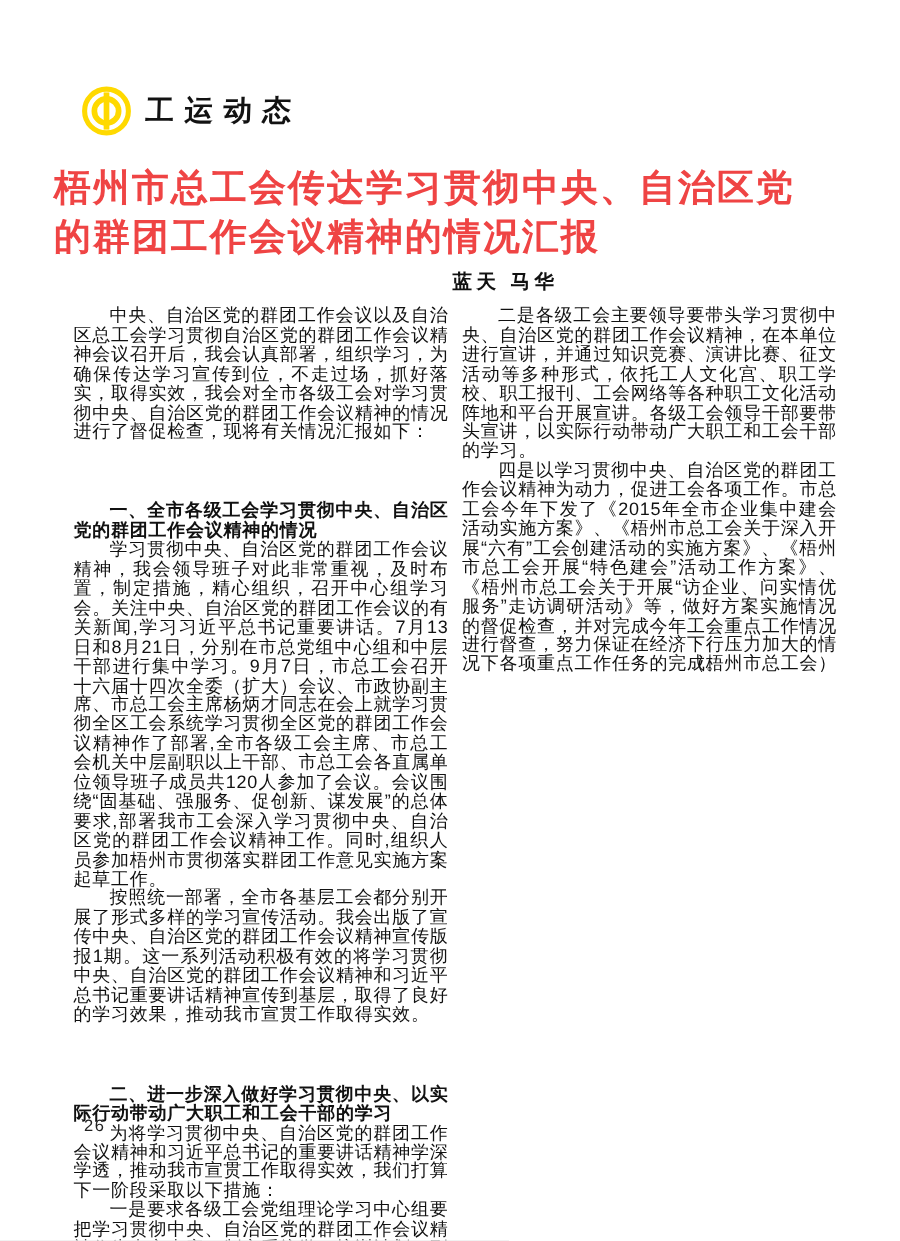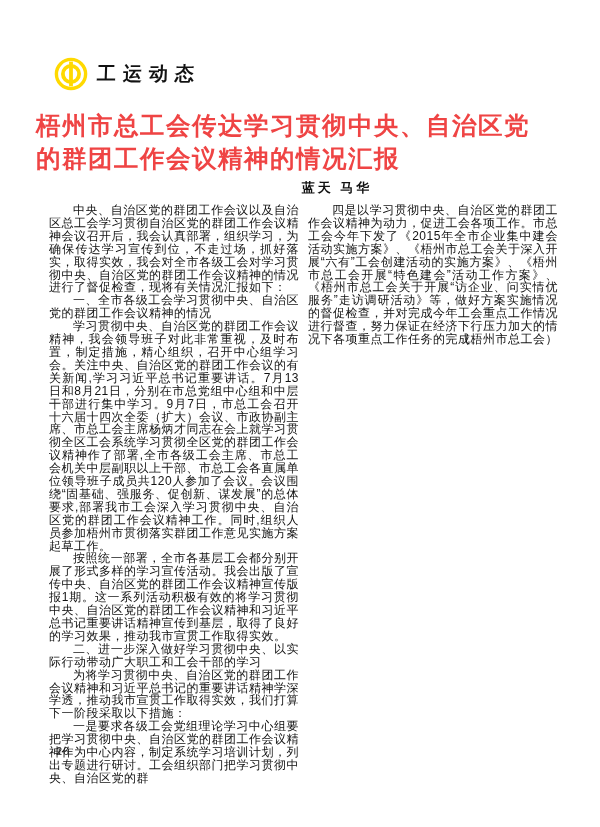--- a/index.html
+++ b/index.html
@@ -27,21 +27,21 @@
   }
   
   .columns {
     position:absolute; top:204px; left:49px; width:509px;
     display:flex; gap:9px;
     font-size:12px; line-height:12.9px; text-align:justify; color:#111;
   }
   .col { width:250px; }
   .body-p { margin:0; letter-spacing:0.5px; }
   .indent  { text-indent:2em; }
-  .heading { text-indent:2em; font-weight:normal; }
+  .heading { text-indent:2em; font-weight:bold;margin-top:40px; }
   .noindent { text-indent:0; }
   .signature { text-align:right; margin-top:-12.9px; letter-spacing:0.5px; }
   .page-number {
     position:absolute; left:56px; top:745px; font-size:11px; letter-spacing:1px; color:#222;
   }
 </style>
 </head>
 <body>
 
 <div class="page">
@@ -66,20 +66,21 @@
     <div class="col">
       <p class="body-p indent">中央、自治区党的群团工作会议以及自治区总工会学习贯彻自治区党的群团工作会议精神会议召开后，我会认真部署，组织学习，为确保传达学习宣传到位，不走过场，抓好落实，取得实效，我会对全市各级工会对学习贯彻中央、自治区党的群团工作会议精神的情况进行了督促检查，现将有关情况汇报如下：</p>
       <p class="body-p heading">一、全市各级工会学习贯彻中央、自治区党的群团工作会议精神的情况</p>
       <p class="body-p indent">学习贯彻中央、自治区党的群团工作会议精神，我会领导班子对此非常重视，及时布置，制定措施，精心组织，召开中心组学习会。关注中央、自治区党的群团工作会议的有关新闻,学习习近平总书记重要讲话。7月13日和8月21日，分别在市总党组中心组和中层干部进行集中学习。9月7日，市总工会召开十六届十四次全委（扩大）会议、市政协副主席、市总工会主席杨炳才同志在会上就学习贯彻全区工会系统学习贯彻全区党的群团工作会议精神作了部署,全市各级工会主席、市总工会机关中层副职以上干部、市总工会各直属单位领导班子成员共120人参加了会议。会议围绕“固基础、强服务、促创新、谋发展”的总体要求,部署我市工会深入学习贯彻中央、自治区党的群团工作会议精神工作。同时,组织人员参加梧州市贯彻落实群团工作意见实施方案起草工作。</p>
       <p class="body-p indent">按照统一部署，全市各基层工会都分别开展了形式多样的学习宣传活动。我会出版了宣传中央、自治区党的群团工作会议精神宣传版报1期。这一系列活动积极有效的将学习贯彻中央、自治区党的群团工作会议精神和习近平总书记重要讲话精神宣传到基层，取得了良好的学习效果，推动我市宣贯工作取得实效。</p>
       <p class="body-p heading">二、进一步深入做好学习贯彻中央、以实际行动带动广大职工和工会干部的学习</p>
       <p class="body-p indent">为将学习贯彻中央、自治区党的群团工作会议精神和习近平总书记的重要讲话精神学深学透，推动我市宣贯工作取得实效，我们打算下一阶段采取以下措施：</p>
       <p class="body-p indent">一是要求各级工会党组理论学习中心组要把学习贯彻中央、自治区党的群团工作会议精神作为中心内容，制定系统学习培训计划，列出专题进行研讨。工会组织部门把学习贯彻中央、自治区党的群</p>
     </div>
     <div class="col">
+      <p class="body-p indent">二是各级工会主要领导要带头学习贯彻中央、自治区党的群团工作会议精神，在本单位进行宣讲，并通过知识竞赛、演讲比赛、征文活动等多种形式，依托工人文化宫、职工学校、职工报刊、工会网络等各种职工文化活动阵地和平台开展宣讲。各级工会领导干部要带头宣讲，以实际行动带动广大职工和工会干部的学习。</p>
       <p class="body-p indent">四是以学习贯彻中央、自治区党的群团工作会议精神为动力，促进工会各项工作。市总工会今年下发了《2015年全市企业集中建会活动实施方案》、《梧州市总工会关于深入开展“六有”工会创建活动的实施方案》、《梧州市总工会开展“特色建会”活动工作方案》、《梧州市总工会关于开展“访企业、问实情优服务”走访调研活动》等，做好方案实施情况的督促检查，并对完成今年工会重点工作情况进行督查，努力保证在经济下行压力加大的情况下各项重点工作任务的完成。</p>
       <div class="signature">（梧州市总工会）</div>
     </div>
   </div>
 
   <div class="page-number">26</div>
 
 </div>
 
 </body></html>

